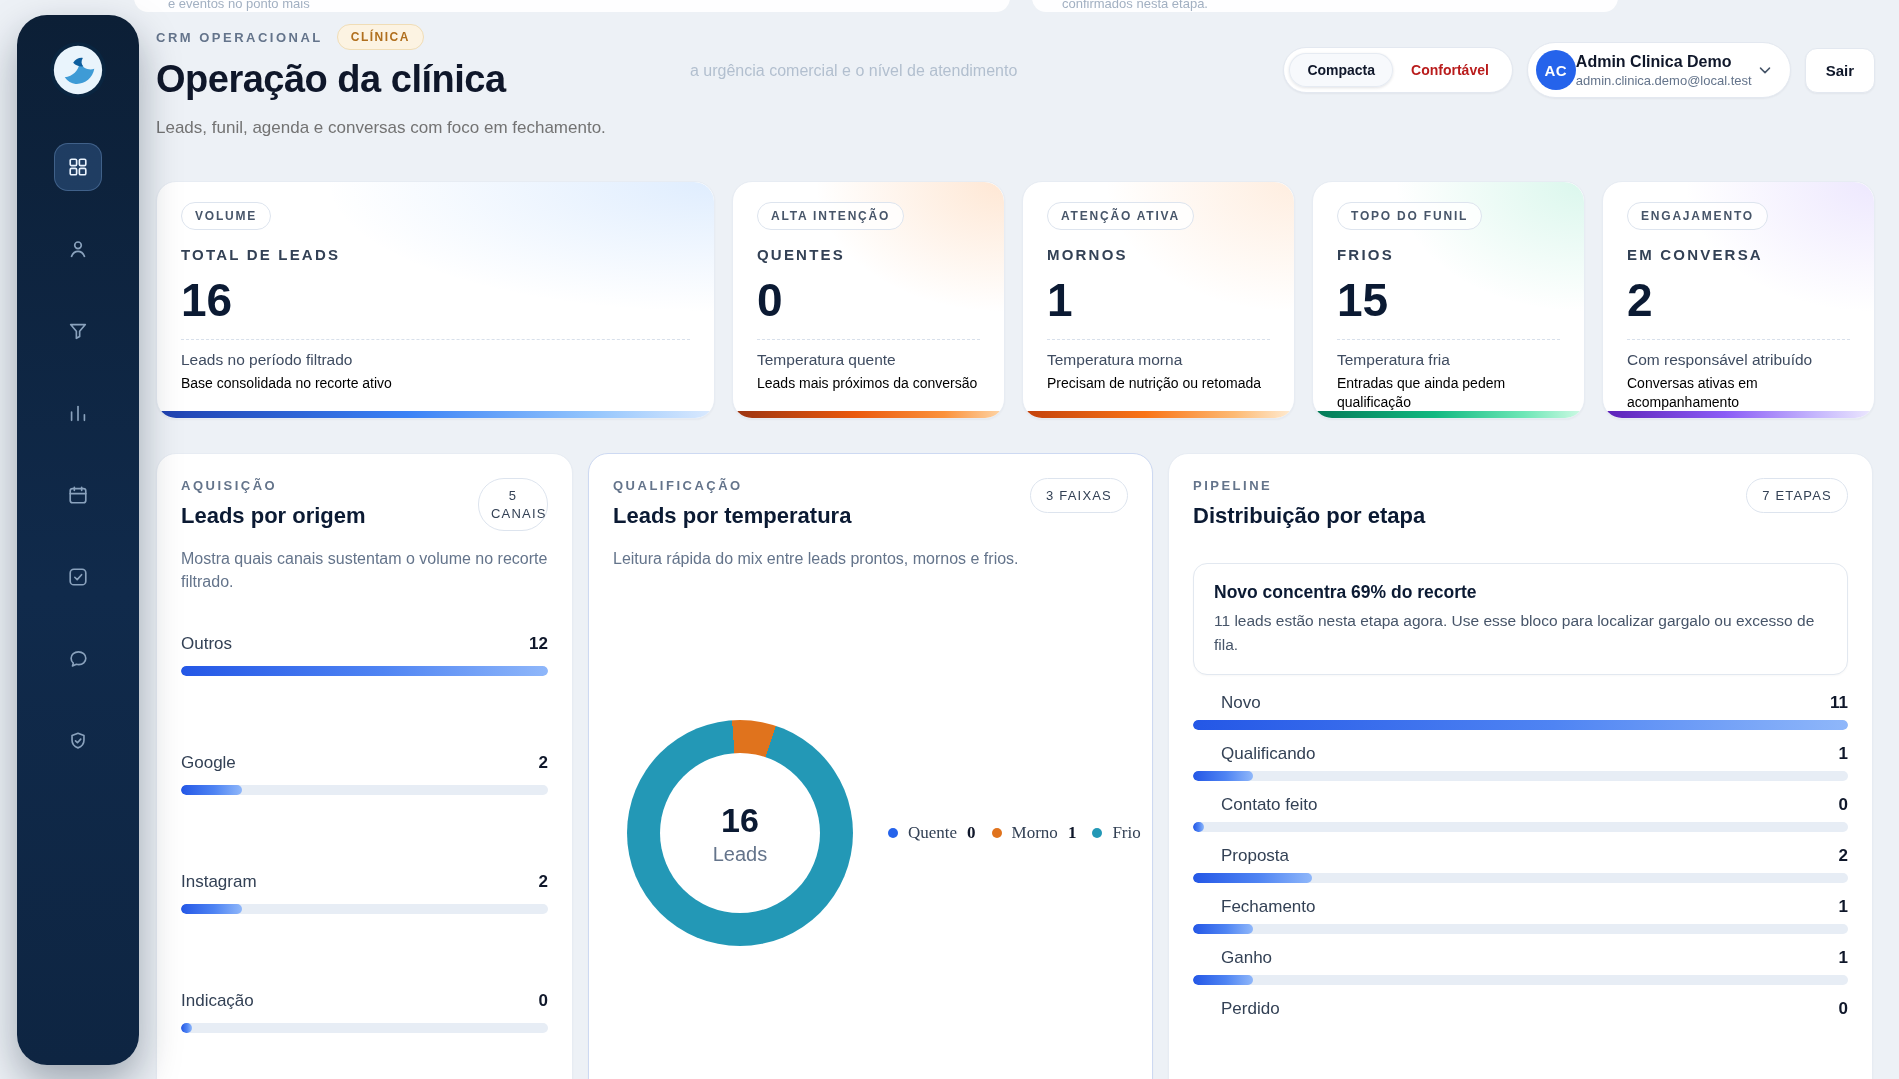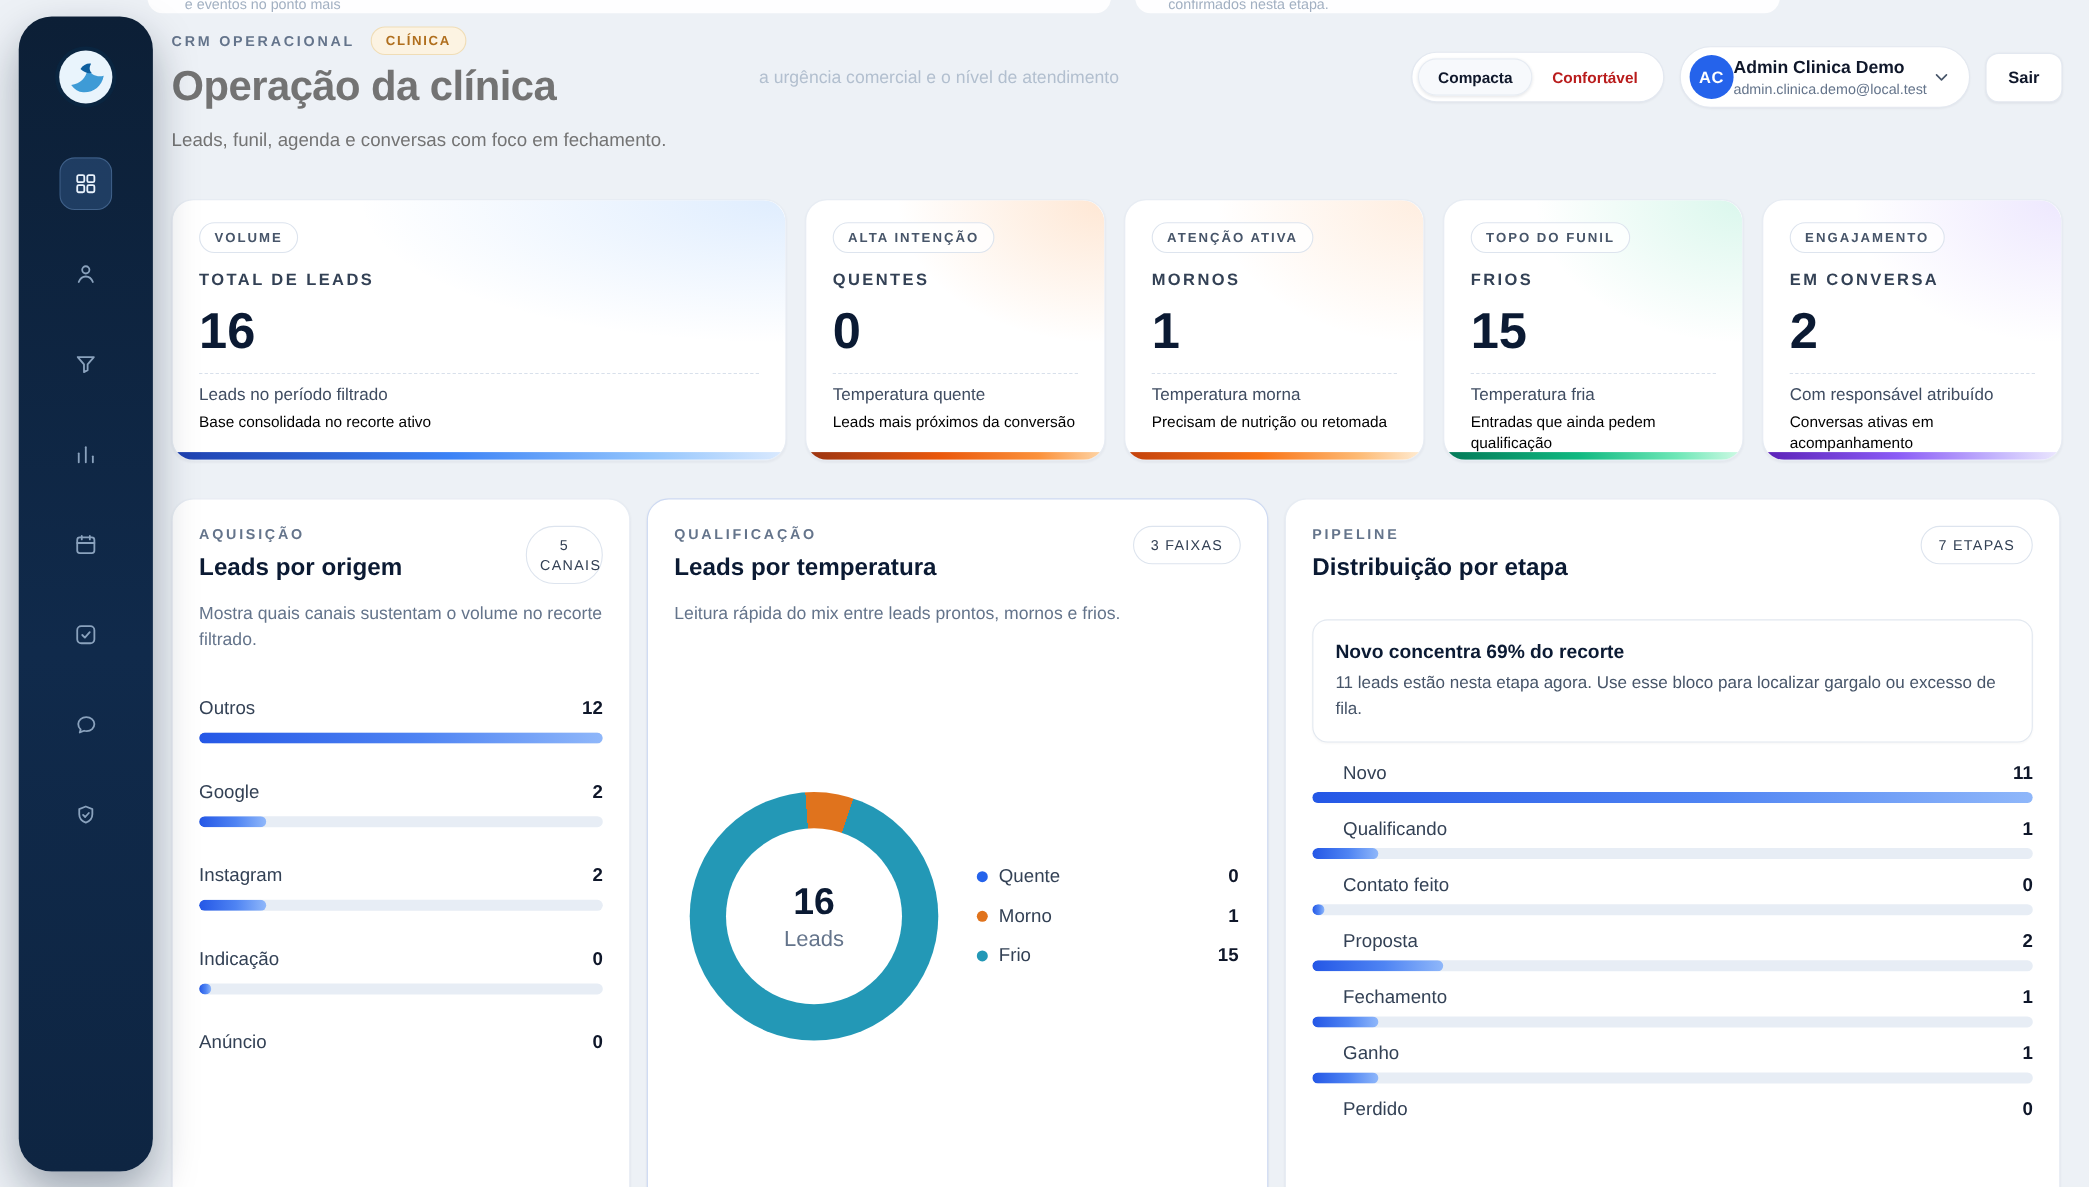--- a/index.html
+++ b/index.html
@@ -37,21 +37,21 @@
   
   .main { position:absolute; left:156px; top:0; width:1719px; z-index:2; }
 
   .topbar { position:relative; padding-top:24px; display:flex; justify-content:space-between; align-items:flex-start; }
   .eyebrow-row { display:flex; align-items:center; gap:14px; }
   .eyebrow { font-size:13px; font-weight:700; letter-spacing:2.5px; color:#64748b; }
   .badge-clinic {
     font-size:12px; font-weight:700; letter-spacing:1.5px; color:#b06f1e;
     background:#fcf3e2; border:1px solid #f0ddb6; border-radius:999px; padding:5px 13px;
   }
-  .page-title { font-size:38px; font-weight:700; margin:8px 0 6px; letter-spacing:-.5px; color:#737373; }
+  .page-title { font-size:38px; font-weight:700; margin:8px 0 6px; letter-spacing:-.5px; color:#0f172a; }
   .page-subtitle { font-size:17px; color:#737373; }
   .ghost-inline { position:absolute; left:534px; top:62px; font-size:16px; color:#9fafc2; opacity:.75; white-space:nowrap; }
 
   .header-right { display:flex; align-items:center; gap:14px; margin-top:18px; }
   .density {
     display:flex; background:#fff; border:1px solid #e3e8f0; border-radius:999px; padding:5px;
     box-shadow:0 1px 2px rgba(15,23,42,.05);
   }
   .density-btn {
     border:none; background:transparent; font-family:inherit; font-size:14px; font-weight:700;
@@ -119,41 +119,41 @@
   .pill {
     border:1px solid #dde4ee; border-radius:22px; background:#fff; font-size:13px; font-weight:400;
     letter-spacing:1.2px; color:#334155; padding:9px 15px; text-align:center; white-space:nowrap;
   }
   .pill-stack { max-width:70px; white-space:normal; line-height:1.35; border-radius:26px; padding:8px 12px; }
   .panel-desc { font-size:16px; color:#64748b; line-height:1.45; margin-top:0; }
   .panel-pipe .panel-desc { max-width:430px; }
 
   
   .meters { margin-top:40px; }
-  .meter { margin-bottom:34px; }
+  .meter { margin-bottom:77px; }
   .meter-top { display:flex; justify-content:space-between; font-size:17px; }
   .meter-label { color:#334155; }
   .meter-value { font-weight:700; color:#0f172a; }
   .track { height:10px; border-radius:999px; background:#e7edf5; margin-top:12px; overflow:hidden; }
   .bar-fill {
     display:block; height:100%; border-radius:999px; min-width:11px;
     background:linear-gradient(90deg,#2457e6,#4f84f3 55%,#8fb7fa);
   }
 
   
   .donut-row { display:flex; align-items:center; justify-content:space-between; margin-top:150px; padding:0 2px 0 14px; }
   .donut-wrap { position:relative; width:226px; height:226px; }
   .donut { width:100%; height:100%; border-radius:50%; background:#2398b6; }
   .donut-hole {
     position:absolute; inset:33px; border-radius:50%; background:#fff;
     display:flex; flex-direction:column; align-items:center; justify-content:center; gap:3px;
   }
   .donut-total { font-size:34px; font-weight:700; color:#0b1a33; }
   .donut-unit { font-size:20px; color:#64748b; }
-  .legend { width:238px; display:flex; flex-direction:column; gap:16px; }
+  .legend { width:238px; display:flex; flex-direction:row; gap:16px;font-family:Liberation Serif, serif; }
   .legend-row { display:flex; align-items:center; gap:10px; font-size:17px; }
   .legend-dot { width:10px; height:10px; border-radius:50%; background:#94a3b8; }
   .legend-label { color:#334155; flex:1; }
   .legend-value { font-weight:700; color:#0f172a; }
 
   
   .callout {
     border:1px solid #e2e8f0; border-radius:14px; padding:18px 20px; margin-top:16px; background:#fff;
     box-shadow:0 1px 2px rgba(15,23,42,.03);
   }

